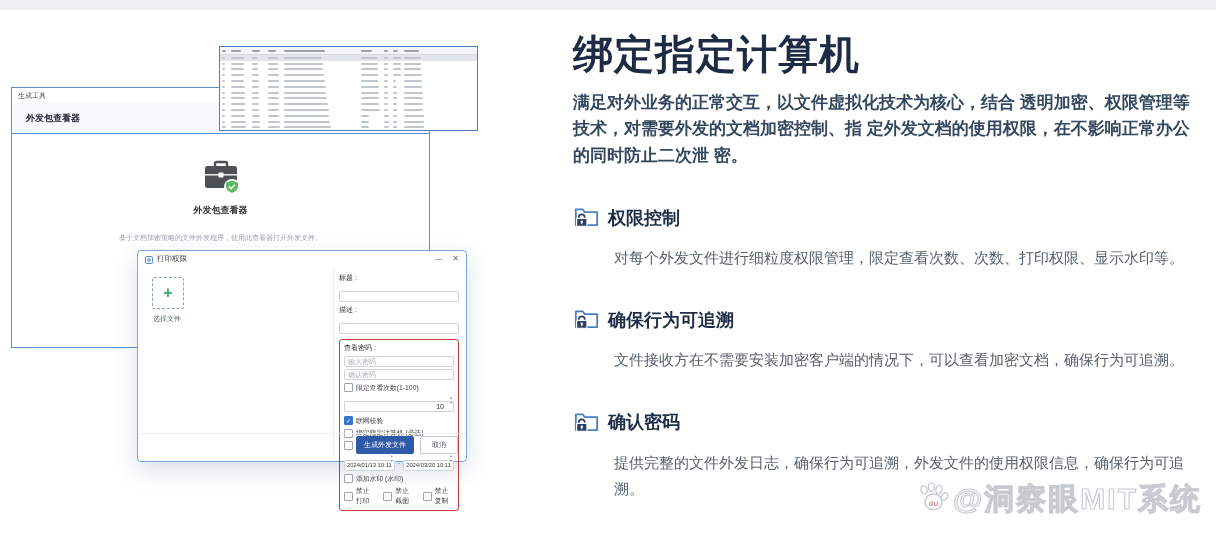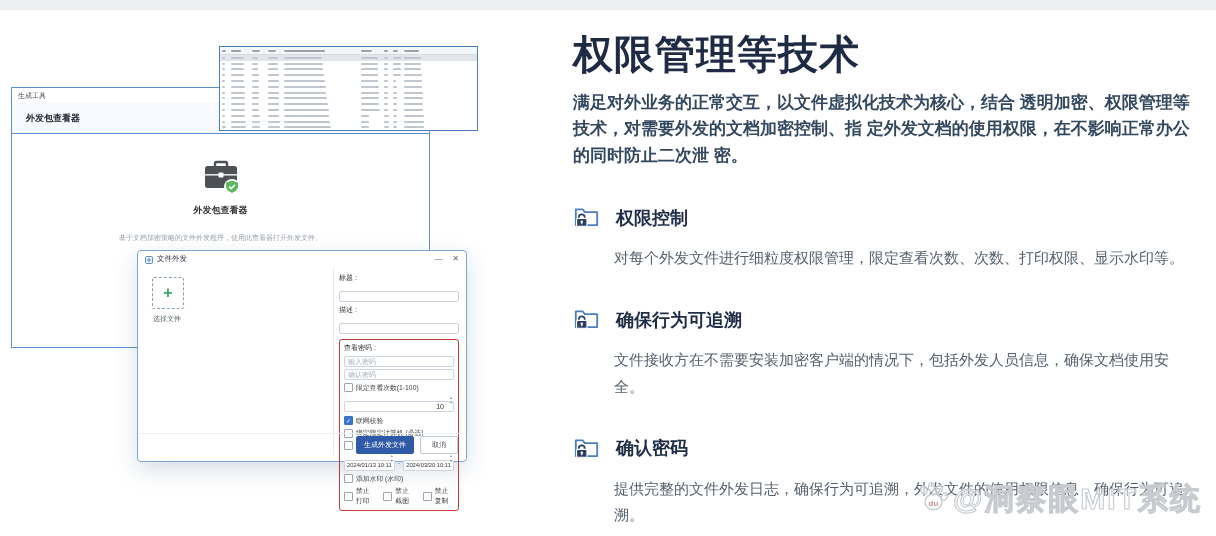--- a/index.html
+++ b/index.html
@@ -73,21 +73,21 @@
   .btn-primary{background:#2f5aa8;color:#fff;border:1px solid #2f5aa8;border-radius:2px;
                font-size:7px;padding:3px 7px;font-family:inherit;}
   .btn-ghost{background:#fff;color:#445;border:1px solid #c3cbd4;border-radius:2px;
              font-size:7px;padding:3px 11px;font-family:inherit;}
 
   
   .right-col{left:573px;top:30px;width:624px;}
   .hero-title{font-size:40px;font-weight:900;color:#1f2b45;letter-spacing:1px;line-height:1.2;}
   .hero-intro{margin-top:12px;font-size:17px;line-height:1.55;font-weight:700;color:#33475f;}
   .feature{margin-top:33px;}
-  .feature-head{display:flex;align-items:center;gap:16px;}
+  .feature-head{display:flex;align-items:center;gap:8px;}
   .feature-title{font-size:18px;font-weight:700;color:#1f2d48;}
   .feature-body{margin:12px 0 0 41px;font-size:15px;line-height:1.75;color:#57616d;}
 
   
   .watermark{right:14px;bottom:16px;display:flex;align-items:center;gap:2px;z-index:5;}
   .wm-text{font-size:30px;font-weight:700;letter-spacing:2px;
            color:rgba(255,255,255,.55);-webkit-text-stroke:1.1px #c7cbd0;}
 </style>
 </head>
 <body>
@@ -526,21 +526,21 @@
 </div>
 
 <div class="abs dlg">
   <div class="dlg-titlebar">
     <span>
       <svg width="8" height="8" viewBox="0 0 8 8">
           <rect x="0.5" y="0.5" width="7" height="7" rx="1" fill="#e8f0fa" stroke="#5b8fd4" stroke-width="1"></rect>
           <path d="M2 4 h4 M4 2 v4" stroke="#5b8fd4" stroke-width="1"></path>
         </svg>
     </span>
-    <span class="dlg-title">文件外发</span>
+    <span class="dlg-title">打印权限</span>
     <span class="dlg-ctl">—</span>
     <span class="dlg-ctl">✕</span>
   </div>
   <div class="dlg-body">
     <div class="dlg-left">
       <div class="pick-box">
         <span>+</span>
       </div>
       <div class="pick-label">选择文件</div>
     </div>
@@ -609,21 +609,21 @@
     </div>
   </div>
   <div class="dlg-footline"></div>
   <div class="dlg-btns">
     <button class="btn-primary">生成外发文件</button>
     <button class="btn-ghost">取消</button>
   </div>
 </div>
 
 <div class="abs right-col">
-  <div class="hero-title">权限管理等技术</div>
+  <div class="hero-title">绑定指定计算机</div>
   <div class="hero-intro">满足对外业务的正常交互，以文件虚拟化技术为核心，结合 透明加密、权限管理等技术，对需要外发的文档加密控制、指 定外发文档的使用权限，在不影响正常办公的同时防止二次泄 密。</div>
 
   <div class="feature">
     <div class="feature-head">
       <span>
         <svg width="27" height="27" viewBox="0 0 24 24">
           <path d="M2.5 6.5 h6 l2 2.5 h11 v11.5 h-19 z" fill="none" stroke="#4a7fc1" stroke-width="1.6" stroke-linejoin="round"></path>
           <path d="M5.2 15.2 v-1.6 a2.6 2.6 0 0 1 5.2 0 v1.6" fill="none" stroke="#fff" stroke-width="3.4"></path>
           <path d="M5.2 15.2 v-1.6 a2.6 2.6 0 0 1 5.2 0 v1.6" fill="none" stroke="#2c3e66" stroke-width="1.5"></path>
           <rect x="3.2" y="14.6" width="9.2" height="7" rx="1" fill="#2c3e66" stroke="#fff" stroke-width="1"></rect>
@@ -643,21 +643,21 @@
           <path d="M2.5 6.5 h6 l2 2.5 h11 v11.5 h-19 z" fill="none" stroke="#4a7fc1" stroke-width="1.6" stroke-linejoin="round"></path>
           <path d="M5.2 15.2 v-1.6 a2.6 2.6 0 0 1 5.2 0 v1.6" fill="none" stroke="#fff" stroke-width="3.4"></path>
           <path d="M5.2 15.2 v-1.6 a2.6 2.6 0 0 1 5.2 0 v1.6" fill="none" stroke="#2c3e66" stroke-width="1.5"></path>
           <rect x="3.2" y="14.6" width="9.2" height="7" rx="1" fill="#2c3e66" stroke="#fff" stroke-width="1"></rect>
           <circle cx="7.8" cy="17.6" r="1.1" fill="#fff"></circle>
             <rect x="7.3" y="17.8" width="1" height="2" fill="#fff"></rect>
         </svg>
       </span>
       <span class="feature-title">确保行为可追溯</span>
     </div>
-    <div class="feature-body">文件接收方在不需要安装加密客户端的情况下，包括外发人员信息，确保文档使用安全。</div>
+    <div class="feature-body">文件接收方在不需要安装加密客户端的情况下，可以查看加密文档，确保行为可追溯。</div>
   </div>
 
   <div class="feature">
     <div class="feature-head">
       <span>
         <svg width="27" height="27" viewBox="0 0 24 24">
           <path d="M2.5 6.5 h6 l2 2.5 h11 v11.5 h-19 z" fill="none" stroke="#4a7fc1" stroke-width="1.6" stroke-linejoin="round"></path>
           <path d="M5.2 15.2 v-1.6 a2.6 2.6 0 0 1 5.2 0 v1.6" fill="none" stroke="#fff" stroke-width="3.4"></path>
           <path d="M5.2 15.2 v-1.6 a2.6 2.6 0 0 1 5.2 0 v1.6" fill="none" stroke="#2c3e66" stroke-width="1.5"></path>
           <rect x="3.2" y="14.6" width="9.2" height="7" rx="1" fill="#2c3e66" stroke="#fff" stroke-width="1"></rect>

